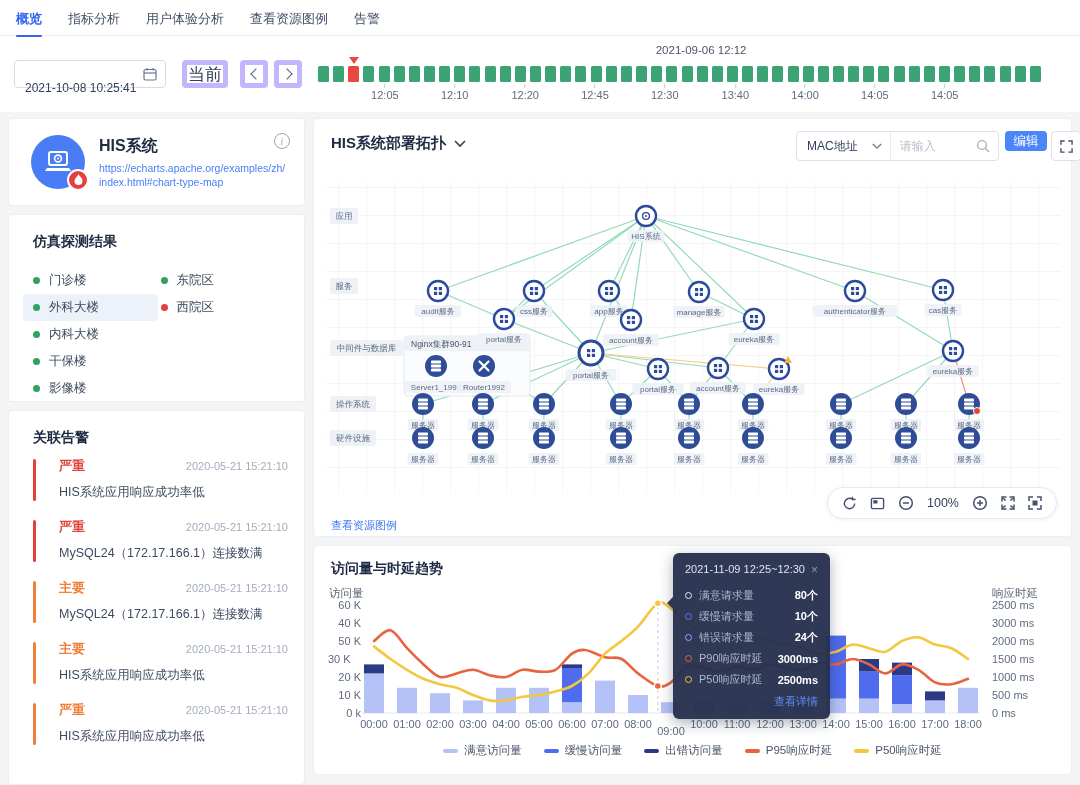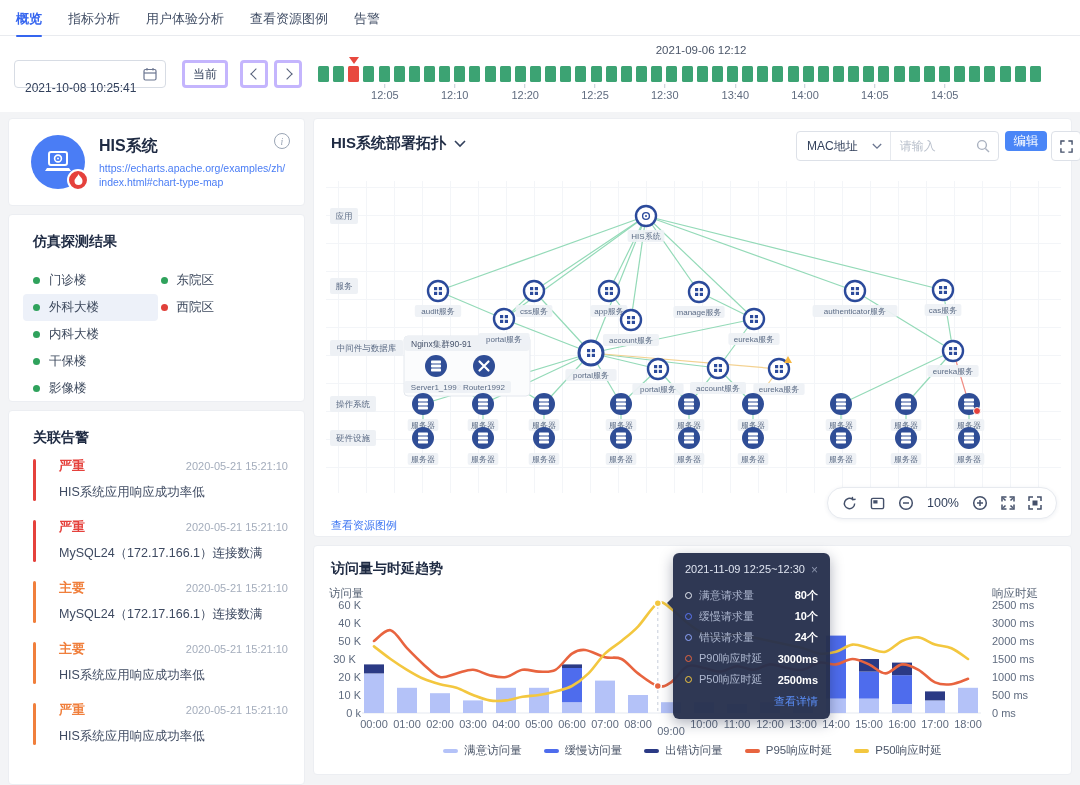--- a/index.html
+++ b/index.html
@@ -10,21 +10,21 @@
   
   .header { position:absolute; left:0; top:0; width:1080px; height:112px; background:#fff; }
   .tabsbar { position:absolute; left:0; top:0; width:1080px; height:36px; border-bottom:1px solid #e9ebef; }
   .tab { position:relative; display:inline-block; margin-left:26px; padding:10px 0 9px; font-size:13px; color:#424f66; cursor:pointer; }
   .tab:first-child { margin-left:16px; }
   .tab.active { color:#3565ef; font-weight:bold; }
   .tab.active::after { content:""; position:absolute; left:0; right:0; bottom:0; height:2px; background:#3565ef; border-radius:1px; }
 
   .date-input { position:absolute; left:14px; top:60px; width:152px; height:28px; border:1px solid #d7dce4; border-radius:4px; display:flex; align-items:center; padding:0 8px 0 10px; font-size:12px; color:#33415c; background:#fff; }
   .date-input span { flex:1;margin-top:27px; }
-  .btn { position:absolute; top:60px; height:28px; border:3px solid #c4b5fd; border-radius:4px; background:#fff; font-size:12px; color:#33415c; display:flex; align-items:center; justify-content:center; cursor:pointer; }
+  .btn { position:absolute; top:60px; height:28px; border:5px solid #c4b5fd; border-radius:4px; background:#fff; font-size:17px; color:#33415c; display:flex; align-items:center; justify-content:center; cursor:pointer; }
   .btn-current { left:182px; width:46px; }
   .btn-prev { left:240px; width:28px; }
   .btn-next { left:274px; width:28px; }
   .chev { width:8px; height:8px; border-left:1.6px solid #55607a; border-bottom:1.6px solid #55607a; }
   .chev.left  { transform:rotate(45deg);  margin-left:3px; }
   .chev.right { transform:rotate(-135deg); margin-right:3px; }
 
   .timeline { position:absolute; left:318px; top:44px; width:727px; height:60px; }
   .tl-label { position:absolute; left:52.7%; top:0; transform:translateX(-50%); font-size:11.5px; color:#4a5568; white-space:nowrap; }
   .tl-blocks { position:absolute; left:0; top:22px; width:727px; height:16px; }
@@ -187,21 +187,21 @@
           <div class="tl-tick" style="left: 18.8%;">
             <i></i>
             <b>12:10</b>
           </div>
           <div class="tl-tick" style="left: 28.5%;">
             <i></i>
             <b>12:20</b>
           </div>
           <div class="tl-tick" style="left: 38.1%;">
             <i></i>
-            <b>12:25</b>
+            <b>12:45</b>
           </div>
           <div class="tl-tick" style="left: 47.7%;">
             <i></i>
             <b>12:30</b>
           </div>
           <div class="tl-tick" style="left: 57.4%;">
             <i></i>
             <b>13:40</b>
           </div>
           <div class="tl-tick" style="left: 67%;">
@@ -752,21 +752,21 @@
   </div>
 
   <div class="card" id="chartCard">
     <div class="card-title" style="left:17px;top:14px;">访问量与时延趋势</div>
     <div class="axis-title" style="left:15px;top:40px;">访问量</div>
     <div class="axis-title" style="left:678px;top:40px;">响应时延</div>
     <div id="yTicksL">
         <span class="ytick" style="left: 14px; top: 53px; width: 33px; text-align: right;">60 K</span>
         <span class="ytick" style="left: 14px; top: 71px; width: 33px; text-align: right;">40 K</span>
         <span class="ytick" style="left: 14px; top: 89px; width: 33px; text-align: right;">50 K</span>
-        <span class="ytick" style="left: 14px; top: 107px; width: 33px; text-align: center;">30 K</span>
+        <span class="ytick" style="left: 14px; top: 107px; width: 33px; text-align: left;">30 K</span>
         <span class="ytick" style="left: 14px; top: 125px; width: 33px; text-align: right;">20 K</span>
         <span class="ytick" style="left: 14px; top: 143px; width: 33px; text-align: right;">10 K</span>
         <span class="ytick" style="left: 14px; top: 161px; width: 33px; text-align: right;">0 k</span>
       </div>
     <div id="yTicksR">
         <span class="ytick" style="left: 678px; top: 53px;">2500 ms</span>
         <span class="ytick" style="left: 678px; top: 71px;">3000 ms</span>
         <span class="ytick" style="left: 678px; top: 89px;">2000 ms</span>
         <span class="ytick" style="left: 678px; top: 107px;">1500 ms</span>
         <span class="ytick" style="left: 678px; top: 125px;">1000 ms</span>

